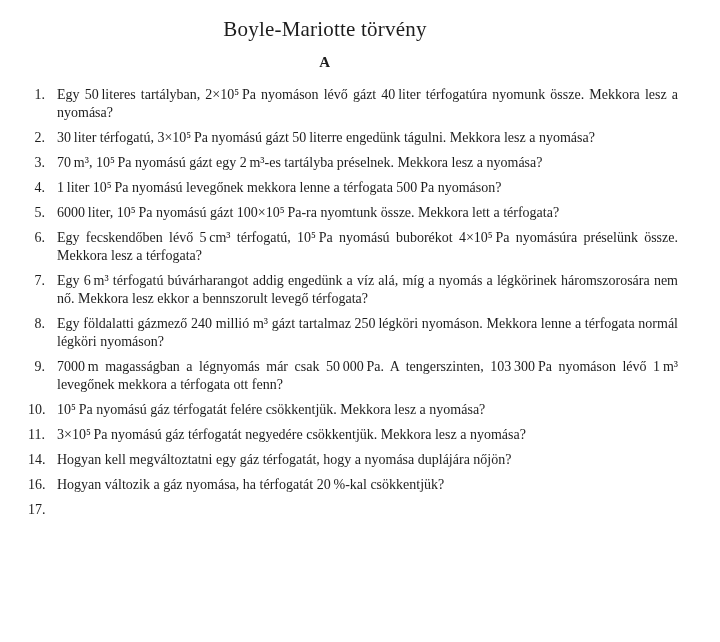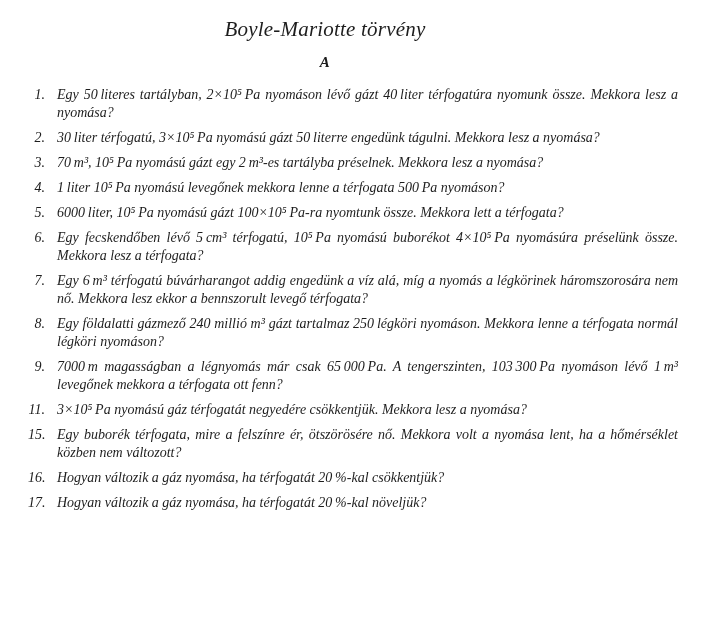--- a/index.html
+++ b/index.html
@@ -13,21 +13,20 @@
     overflow: hidden;
     font-family: "Liberation Serif", "DejaVu Serif", serif;
     color: #1d1d1d;
     -webkit-font-smoothing: antialiased;
   }
   .page {
     box-sizing: border-box;
     width: 664px;
     height: 642px;
     padding: 16px 42px 16px 28px;
-    font-style: italic;
   }
   .doc-title {
     margin: 0;
     font-size: 21px;
     line-height: 26px;
     font-weight: 400;
     text-align: center;
     letter-spacing: 0.2px;
   }
   .section-heading {
@@ -87,28 +86,31 @@
     <li>
       <span class="num">6.</span><span class="txt">Egy fecskendőben lévő 5 cm³ térfogatú, 10⁵ Pa nyomású buborékot 4×10⁵ Pa nyomásúra préselünk össze. Mekkora lesz a térfogata?</span>
     </li>
     <li>
       <span class="num">7.</span><span class="txt">Egy 6 m³ térfogatú búvárharangot addig engedünk a víz alá, míg a nyomás a légkörinek három­szorosára nem nő. Mekkora lesz ekkor a bennszorult levegő térfogata?</span>
     </li>
     <li>
       <span class="num">8.</span><span class="txt">Egy földalatti gázmező 240 millió m³ gázt tartalmaz 250 légköri nyomáson. Mekkora lenne a tér­fogata normál légköri nyomáson?</span>
     </li>
     <li>
-      <span class="num">9.</span><span class="txt">7000 m magasságban a légnyomás már csak 65 000 Pa. A tengerszinten, 103 300 Pa nyomáson lévő 1 m³ levegőnek mekkora a térfogata ott fenn?</span>
+      <span class="num">9.</span><span class="txt">7000 m magasságban a légnyomás már csak 50 000 Pa. A tengerszinten, 103 300 Pa nyomáson lévő 1 m³ levegőnek mekkora a térfogata ott fenn?</span>
+    </li>
+    <li>
+      <span class="num">10.</span><span class="txt">10⁵ Pa nyomású gáz térfogatát felére csökkentjük. Mekkora lesz a nyomása?</span>
     </li>
     <li>
       <span class="num">11.</span><span class="txt">3×10⁵ Pa nyomású gáz térfogatát negyedére csökkentjük. Mekkora lesz a nyomása?</span>
     </li>
     <li>
-      <span class="num">15.</span><span class="txt">Egy buborék térfogata, mire a felszínre ér, ötszörösére nő. Mekkora volt a nyomása lent, ha a hő­mérséklet közben nem változott?</span>
+      <span class="num">14.</span><span class="txt">Hogyan kell megváltoztatni egy gáz térfogatát, hogy a nyomása duplájára nőjön?</span>
     </li>
     <li>
       <span class="num">16.</span><span class="txt">Hogyan változik a gáz nyomása, ha térfogatát 20 %-kal csökkentjük?</span>
     </li>
     <li>
-      <span class="num">17.</span><span class="txt">Hogyan változik a gáz nyomása, ha térfogatát 20 %-kal növeljük?</span>
+      <span class="num">17.</span>
     </li>
   </ol>
 </div>
 
 </body></html>

